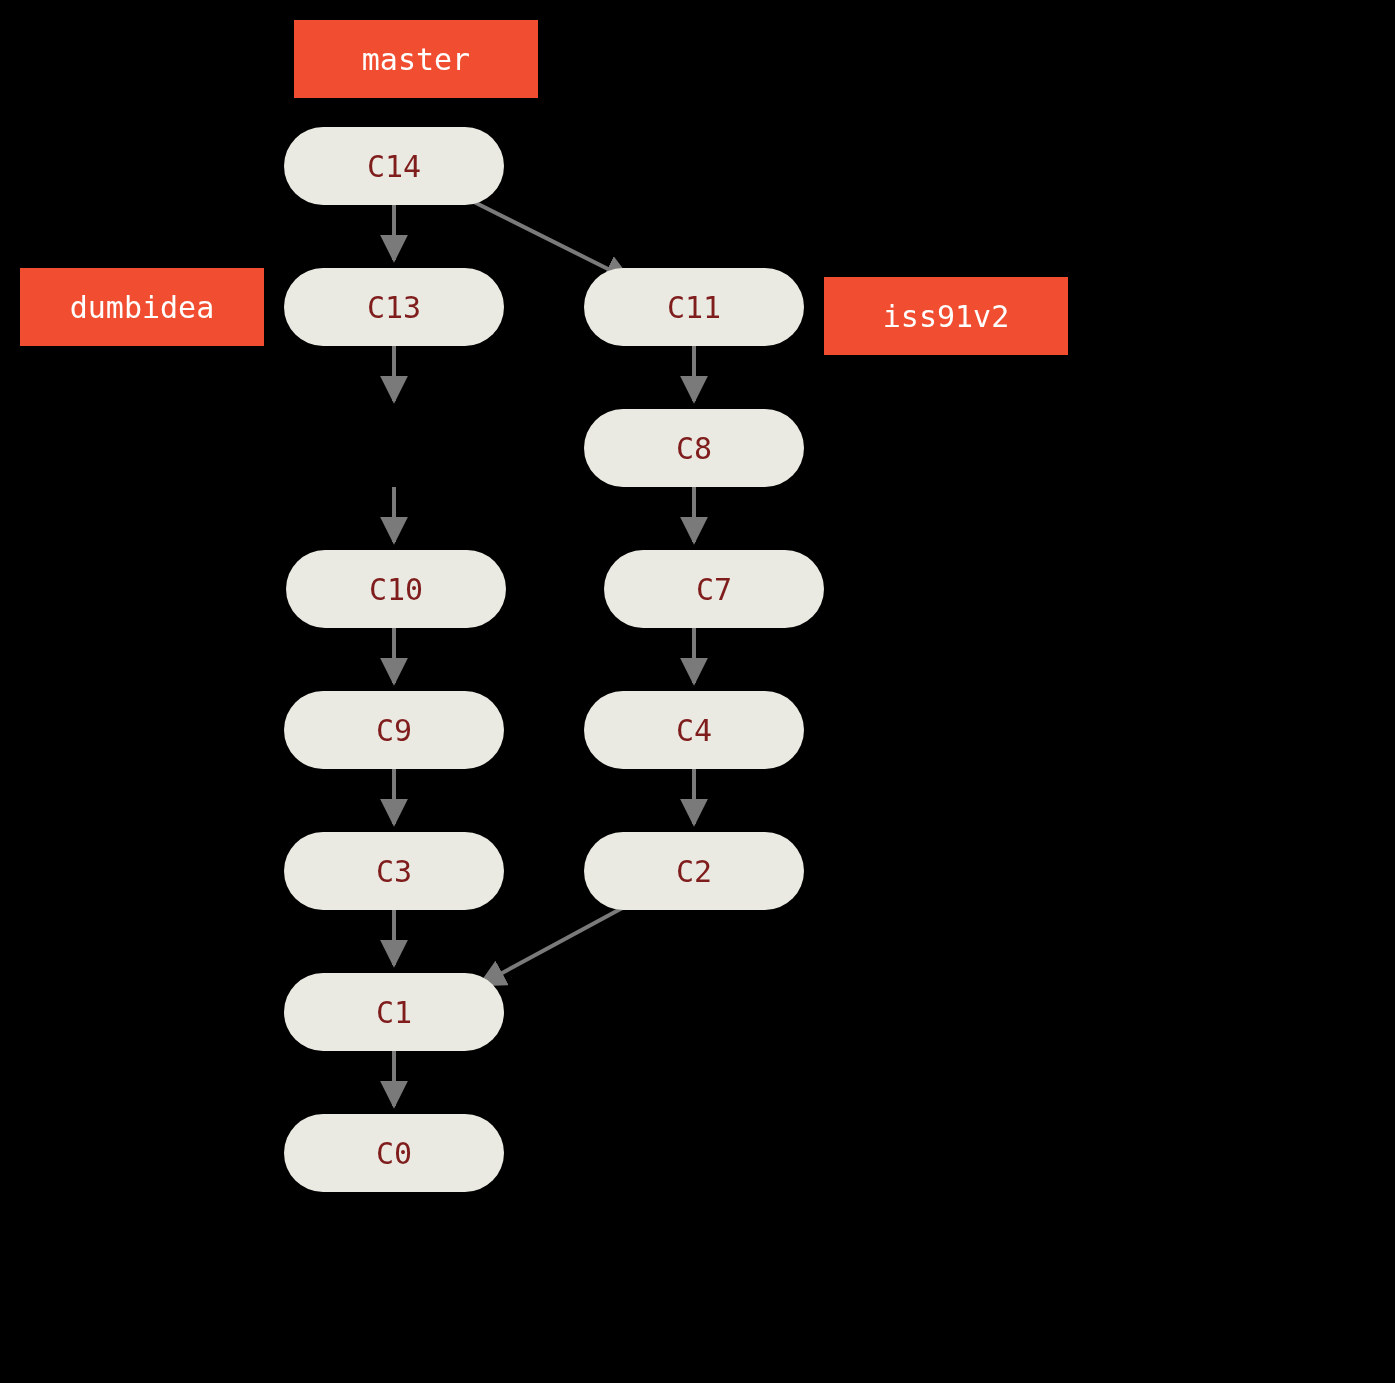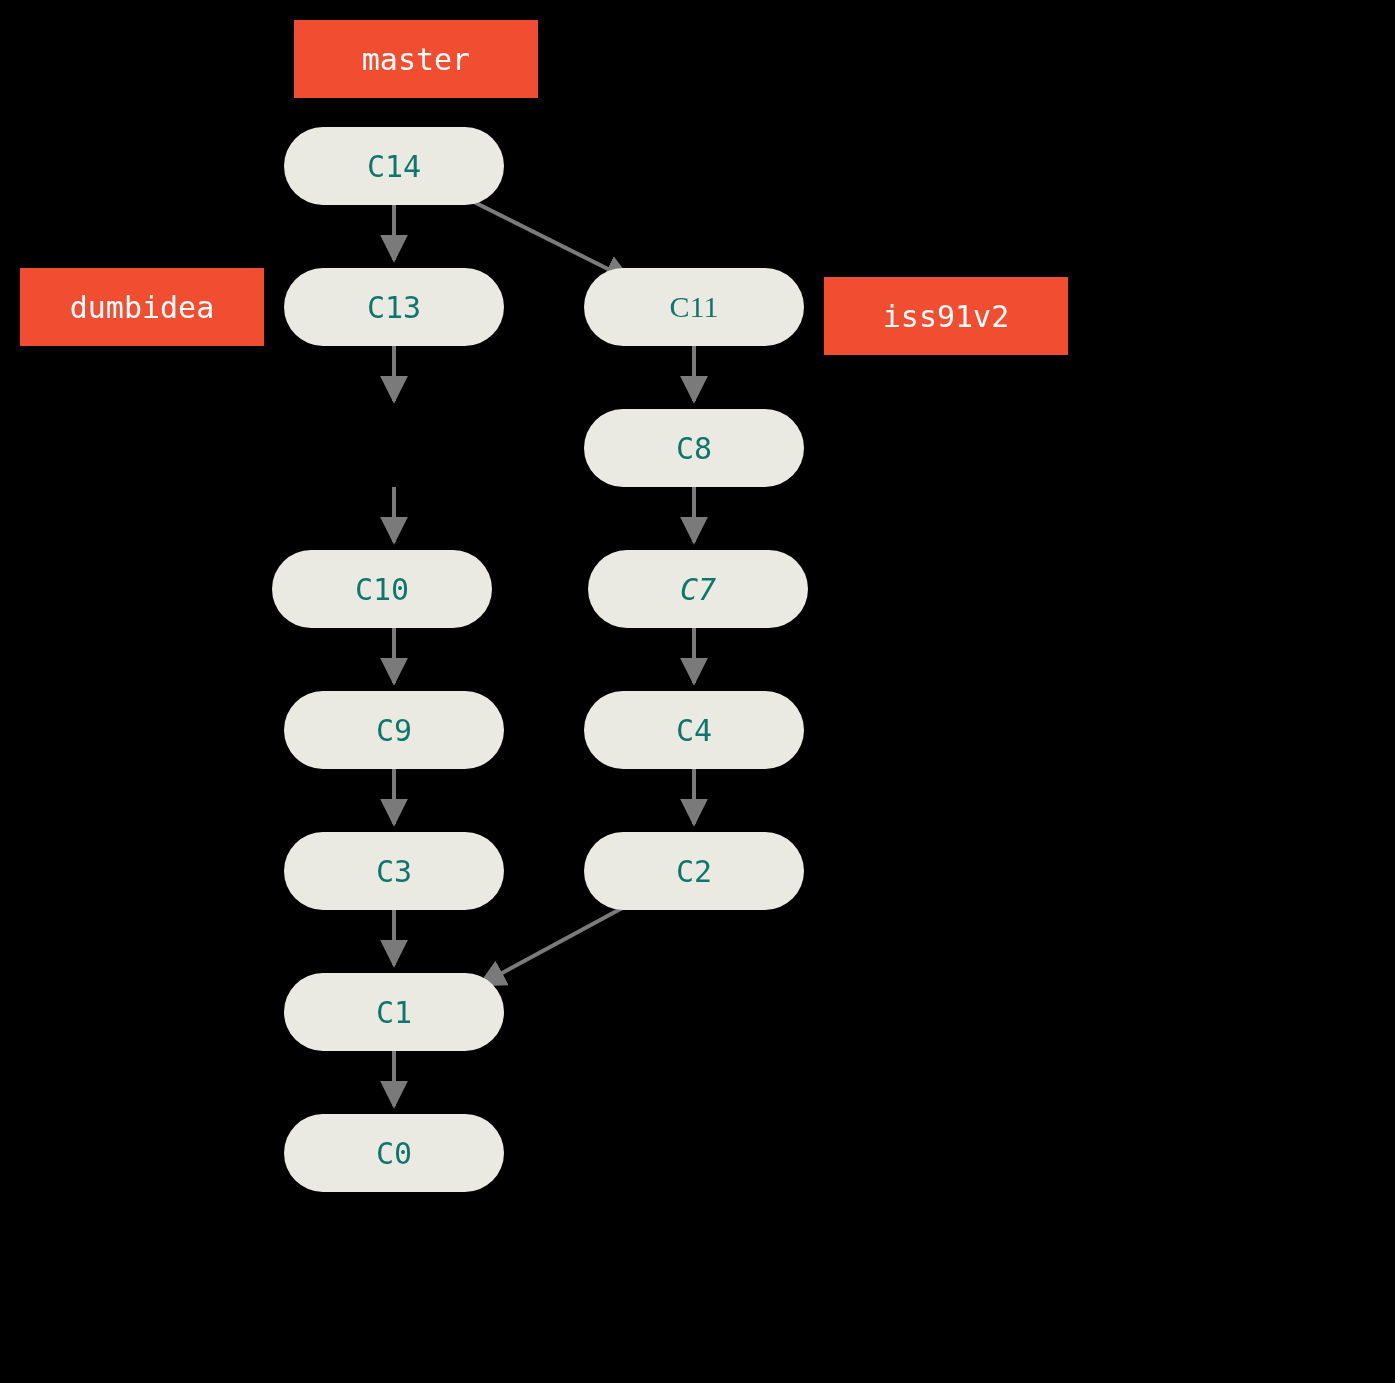--- a/index.html
+++ b/index.html
@@ -28,21 +28,21 @@
     display: flex;
     align-items: center;
     justify-content: center;
     font-size: 30px;
     font-weight: 500;
   }
   .commit {
     width: 220px;
     height: 78px;
     background: #ebeae2;
-    color: #0f766e;
+    color: #7f1d1d;
     border-radius: 40px;
   }
   .branch {
     width: 244px;
     height: 78px;
     background: #f14e31;
     color: #fff;
   }
 </style>
 </head>
@@ -86,43 +86,43 @@
   <div class="node branch" style="left:824px; top:268px;margin-top:9px;">
     <span>iss91v2</span>
   </div>
 
   <div class="node commit" style="left:284px; top:127px;">
     <span>C14</span>
   </div>
   <div class="node commit" style="left:284px; top:268px;">
     <span>C13</span>
   </div>
-  <div class="node commit" style="left:272px; top:550px;">
+  <div class="node commit" style="left:286px; top:550px;">
     <span>C10</span>
   </div>
   <div class="node commit" style="left:284px; top:691px;">
     <span>C9</span>
   </div>
   <div class="node commit" style="left:284px; top:832px;text-align:center;">
     <span>C3</span>
   </div>
   <div class="node commit" style="left:284px; top:973px;">
     <span>C1</span>
   </div>
   <div class="node commit" style="left:284px; top:1114px;align-items:center;">
     <span>C0</span>
   </div>
 
-  <div class="node commit" style="left:584px; top:268px;font-family:Liberation Serif, serif;">
+  <div class="node commit" style="left:584px; top:268px;">
     <span>C11</span>
   </div>
   <div class="node commit" style="left:584px; top:409px;">
     <span>C8</span>
   </div>
-  <div class="node commit" style="left:588px; top:550px;font-style:italic;">
+  <div class="node commit" style="left:604px; top:550px;">
     <span>C7</span>
   </div>
   <div class="node commit" style="left:584px; top:691px;">
     <span>C4</span>
   </div>
   <div class="node commit" style="left:584px; top:832px;">
     <span>C2</span>
   </div>
 
 </div>

